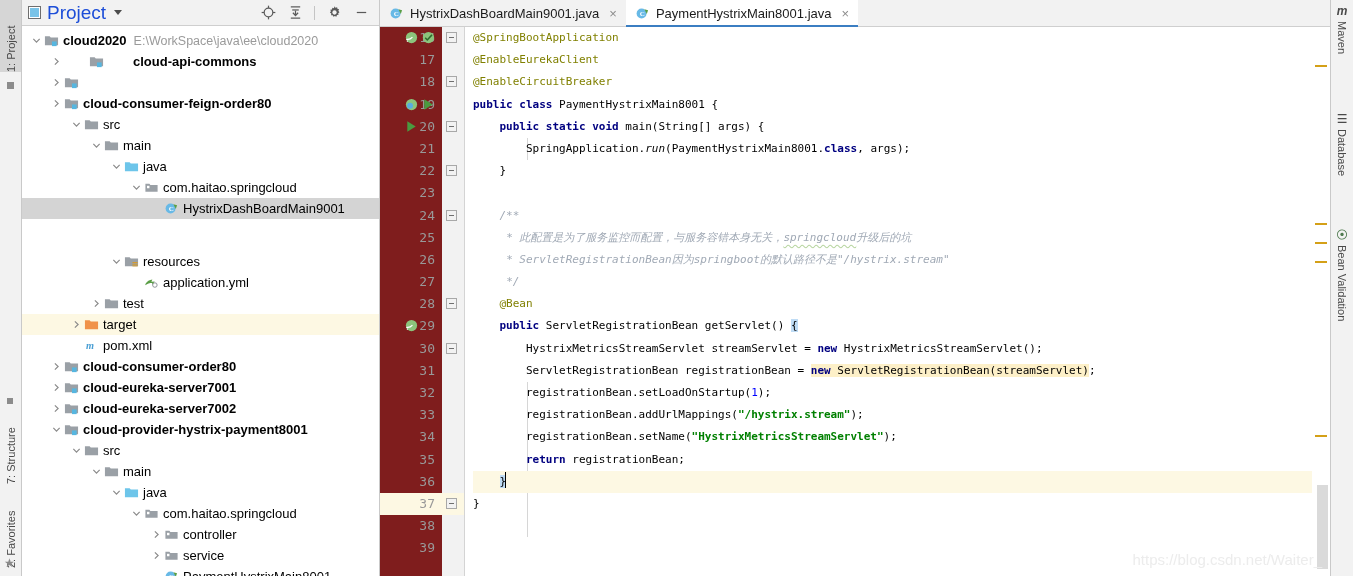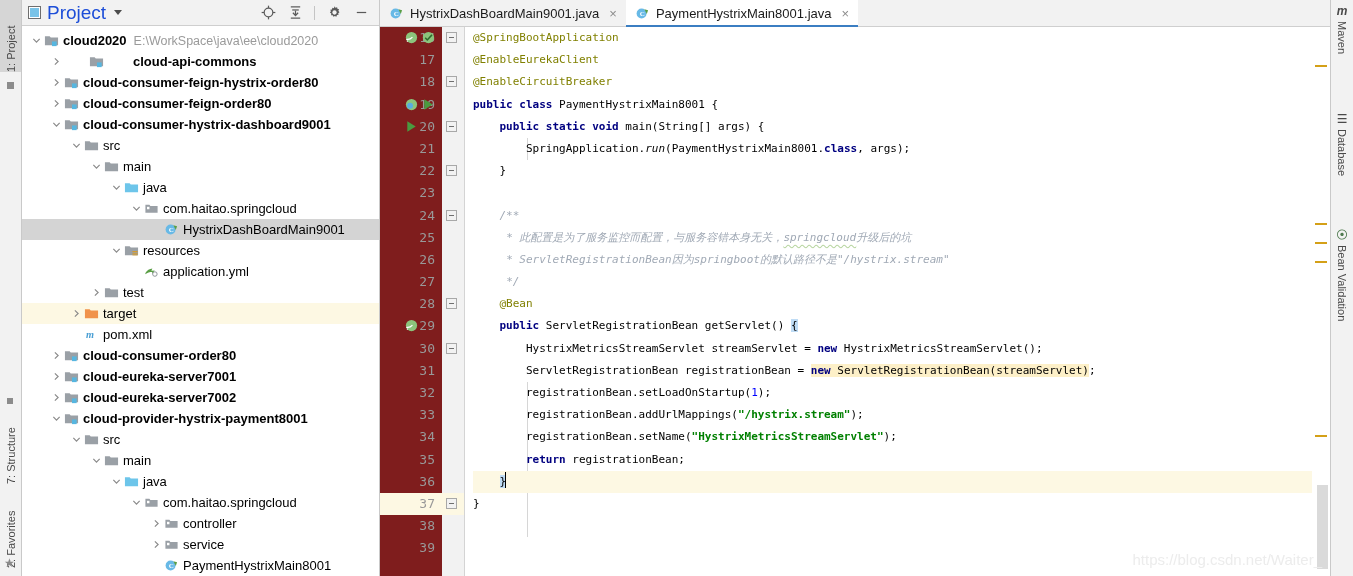--- a/index.html
+++ b/index.html
@@ -270,49 +270,34 @@
             <svg width="9" height="9" viewBox="0 0 10 10">
               <polyline points="3.2,1.5 6.8,5 3.2,8.5" fill="none" stroke="#8a8a8a" stroke-width="1.3"></polyline>
             </svg>
           </span>
           <span class="ico">
             <svg width="15" height="15" viewBox="0 0 16 16">
               <path d="M1 3.5h5l1.2 1.4H15V13H1z" fill="#9aa0a6"></path>
               <rect x="8.5" y="9" width="5" height="5" fill="#56b6e0"></rect>
             </svg>
           </span>
-          <span class="lbl bold">cloud-consumer-feign-hystrix-order80</span>
         </div>
         <div class="row" style="padding-left: 28px;">
           <span class="arrow">
             <svg width="9" height="9" viewBox="0 0 10 10">
               <polyline points="3.2,1.5 6.8,5 3.2,8.5" fill="none" stroke="#8a8a8a" stroke-width="1.3"></polyline>
             </svg>
           </span>
           <span class="ico">
             <svg width="15" height="15" viewBox="0 0 16 16">
               <path d="M1 3.5h5l1.2 1.4H15V13H1z" fill="#9aa0a6"></path>
               <rect x="8.5" y="9" width="5" height="5" fill="#56b6e0"></rect>
             </svg>
           </span>
           <span class="lbl bold">cloud-consumer-feign-order80</span>
-        </div>
-        <div class="row" style="padding-left: 28px;">
-          <span class="arrow">
-            <svg width="9" height="9" viewBox="0 0 10 10">
-              <polyline points="1.5,3.2 5,6.8 8.5,3.2" fill="none" stroke="#8a8a8a" stroke-width="1.3"></polyline>
-            </svg>
-          </span>
-          <span class="ico">
-            <svg width="15" height="15" viewBox="0 0 16 16">
-              <path d="M1 3.5h5l1.2 1.4H15V13H1z" fill="#9aa0a6"></path>
-              <rect x="8.5" y="9" width="5" height="5" fill="#56b6e0"></rect>
-            </svg>
-          </span>
-          <span class="lbl bold">cloud-consumer-hystrix-dashboard9001</span>
         </div>
         <div class="row" style="padding-left: 48px;">
           <span class="arrow">
             <svg width="9" height="9" viewBox="0 0 10 10">
               <polyline points="1.5,3.2 5,6.8 8.5,3.2" fill="none" stroke="#8a8a8a" stroke-width="1.3"></polyline>
             </svg>
           </span>
           <span class="ico">
             <svg width="15" height="15" viewBox="0 0 16 16">
               <path d="M1 3.5h5l1.2 1.4H15V13H1z" fill="#9aa0a6"></path>
@@ -364,21 +349,21 @@
           <span class="arrow"></span>
           <span class="ico">
             <svg width="15" height="15" viewBox="0 0 16 16">
               <circle cx="7" cy="8" r="5.3" fill="#68b9e6"></circle>
               <text x="5.1" y="10.6" font-size="7.5" font-family="Liberation Serif, serif" fill="#ffffff" font-weight="bold">C</text>
               <path d="M10 3.4l3.9 1.2-1.3 3.8z" fill="#5a9e45"></path>
             </svg>
           </span>
           <span class="lbl">HystrixDashBoardMain9001</span>
         </div>
-        <div class="row" style="padding-left: 88px;">
+        <div class="row" style="padding-left: 88px; margin-top: 32px;">
           <span class="arrow">
             <svg width="9" height="9" viewBox="0 0 10 10">
               <polyline points="1.5,3.2 5,6.8 8.5,3.2" fill="none" stroke="#8a8a8a" stroke-width="1.3"></polyline>
             </svg>
           </span>
           <span class="ico">
             <svg width="15" height="15" viewBox="0 0 16 16">
               <path d="M1 3.5h5l1.2 1.4H15V13H1z" fill="#9aa0a6"></path>
               <rect x="9" y="8.6" width="5.5" height="1" fill="#d99b26"></rect>
               <rect x="9" y="10.4" width="5.5" height="1" fill="#d99b26"></rect>

